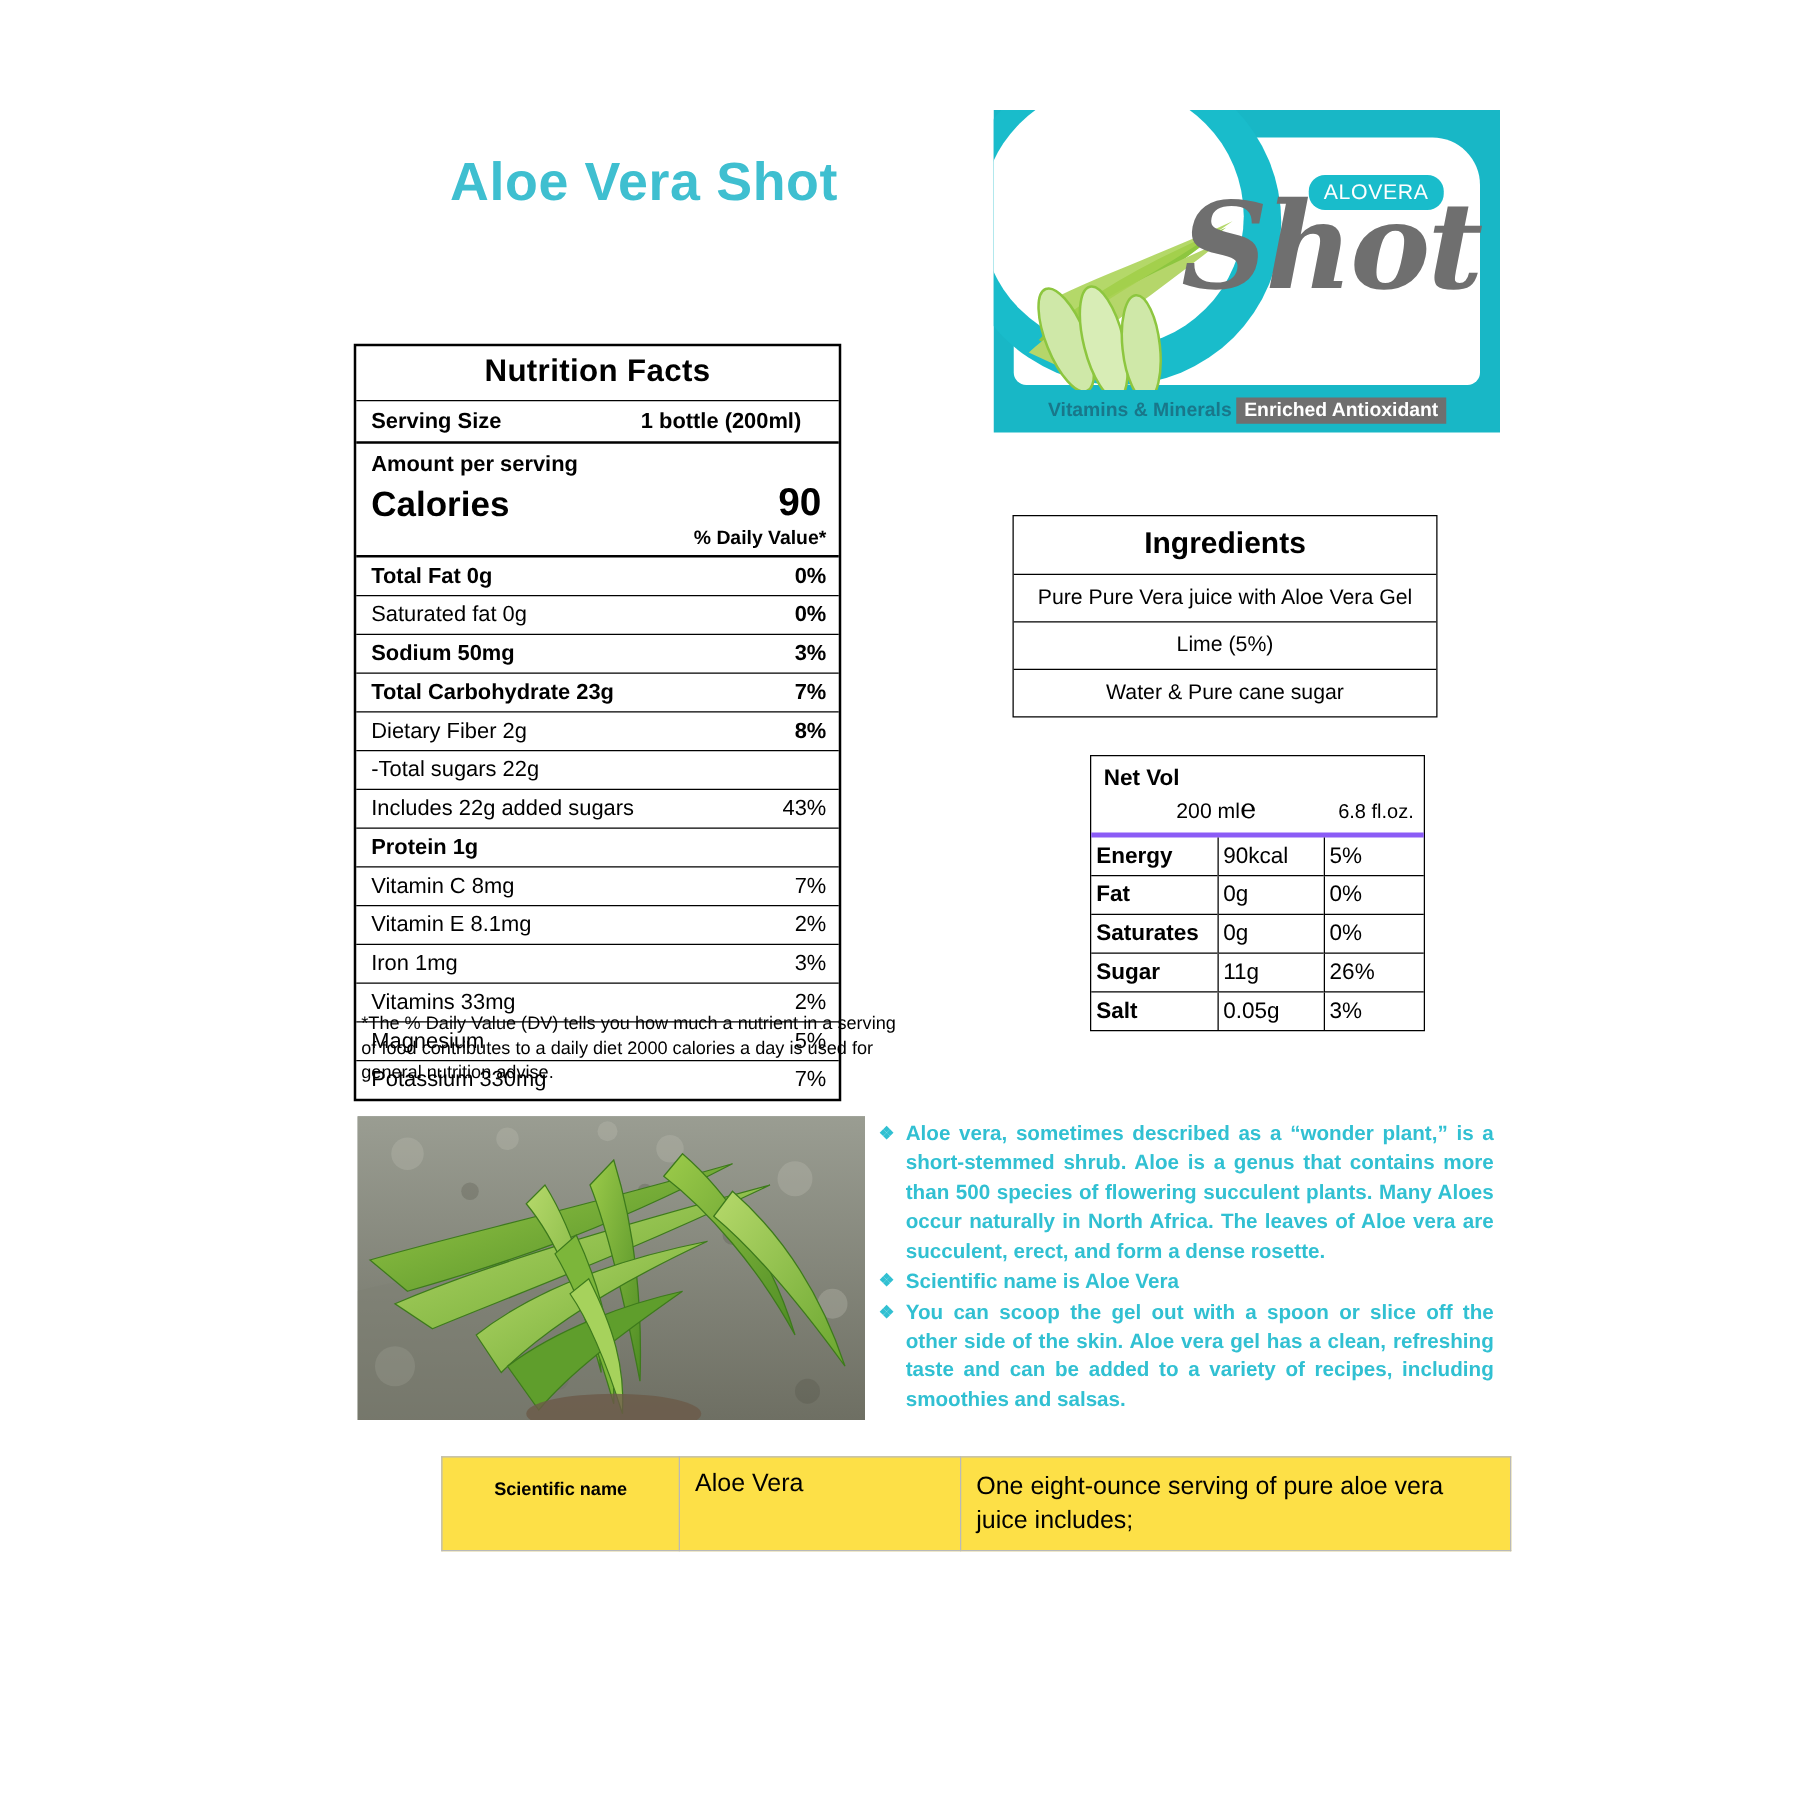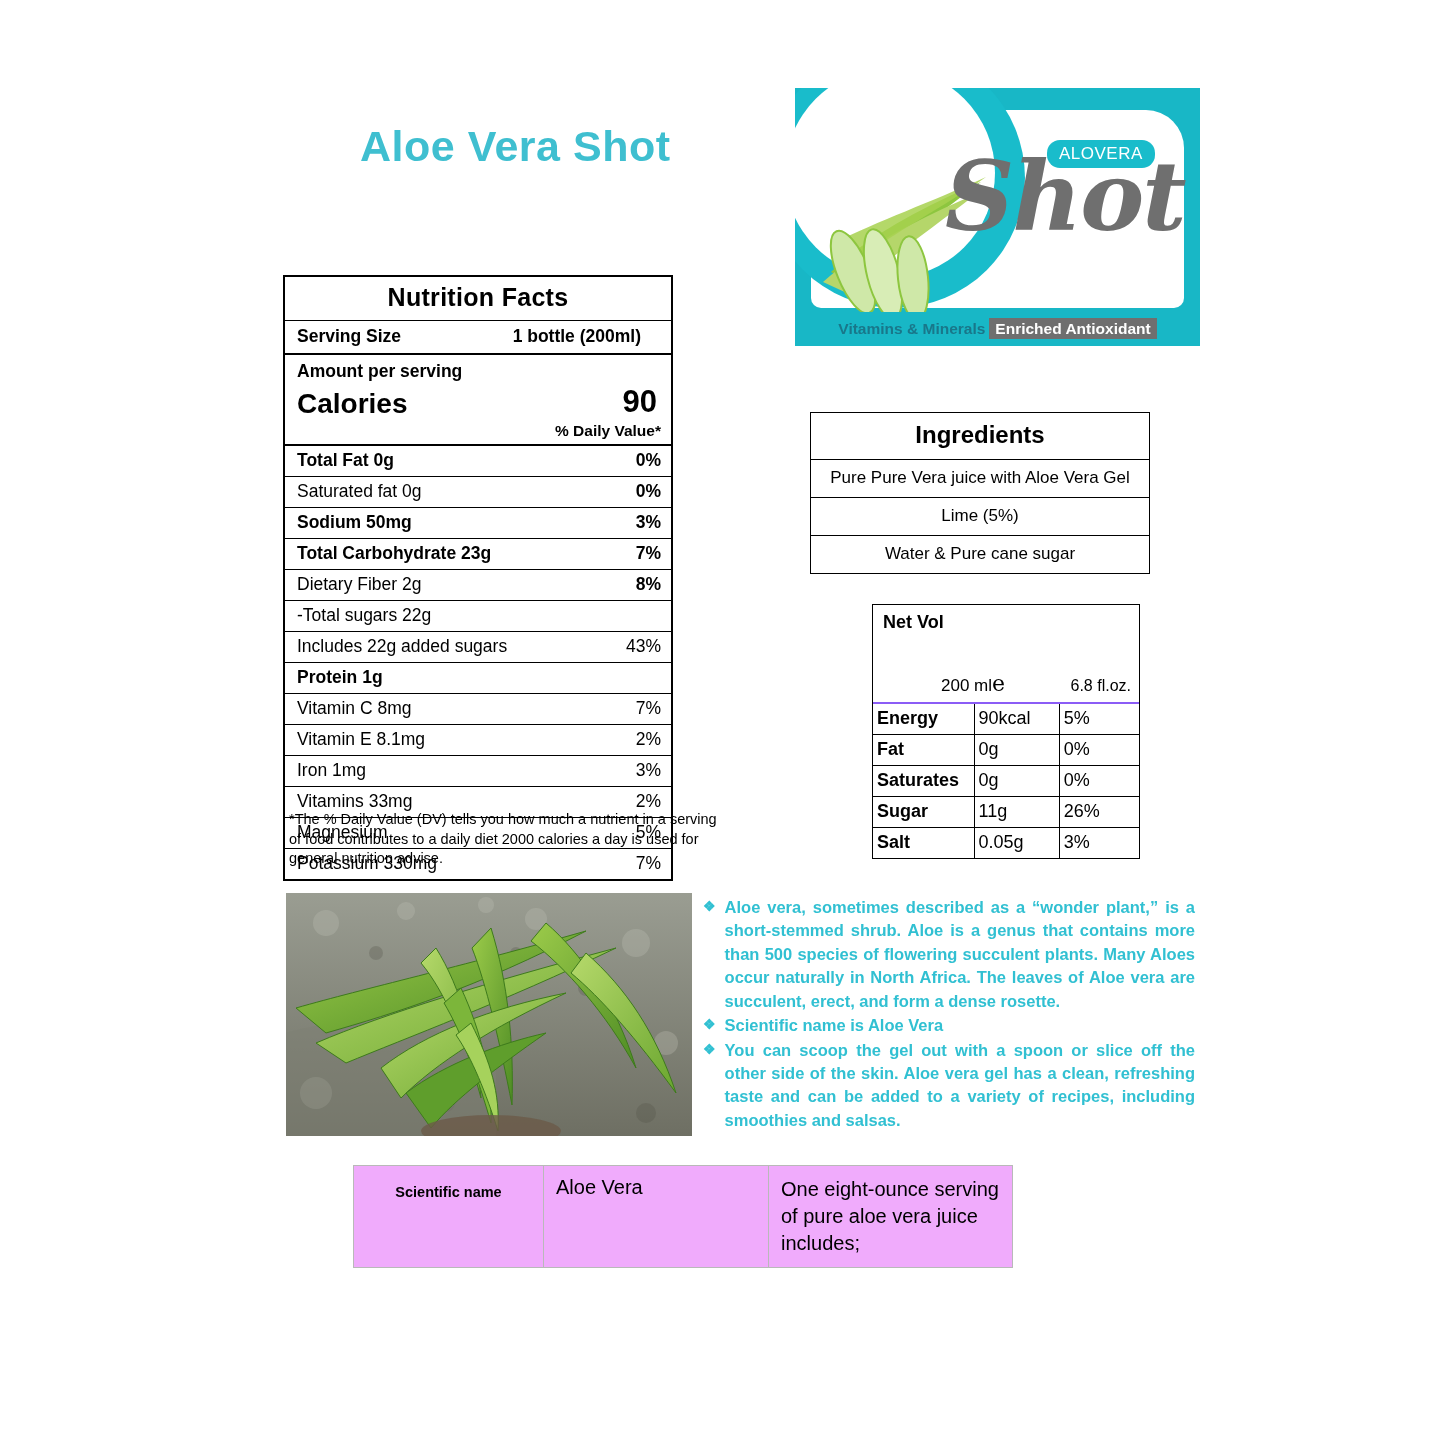--- a/index.html
+++ b/index.html
@@ -183,22 +183,21 @@
   .net-head {
     font-size: 18px;
     font-weight: bold;
     padding: 7px 0 2px 10px;
   }
   .net-vol {
     display: flex;
     align-items: baseline;
     font-size: 17px;
     padding: 0 8px 6px 10px;
-    border-bottom: 2px solid #8b5cf6;
-    margin-top: 36px;
+    border-bottom: 4px solid #8b5cf6;
   }
   .net-vol .ml { margin-left: 58px; }
   .net-vol .e { font-family: "DejaVu Serif", serif; font-size: 22px; }
   .net-vol .oz { margin-left: auto; font-size: 16px; }
   .net table { border-collapse: collapse; width: 100%; }
   .net td {
     border-top: 1px solid #000;
     font-size: 18px;
     padding: 4px 4px 5px;
     text-align: left;
@@ -233,24 +232,24 @@
     gap: 9px;
     margin-bottom: 1px;
   }
   .bullet .mark { flex: none; font-size: 14px; line-height: 1.55; }
   .bullet .txt { text-align: justify; }
 
   
   .bot {
     position: absolute;
     left: 353px; top: 1165px;
-    width: 660px;
+    width: 856px;
     border: 1px solid #b9b9b9;
     border-collapse: collapse;
-    background: #f0abfc;
+    background: #fde047;
   }
   .bot td {
     border: 1px solid #b9b9b9;
     font-size: 20px;
     padding: 10px 12px;
     vertical-align: top;
   }
   .bot td.c1 { width: 190px; text-align: center; font-weight: bold; font-size: 14.5px; padding-top: 18px; }
   .bot td.c2 { width: 225px; }
   .bot td.c3 { line-height: 1.35; }

